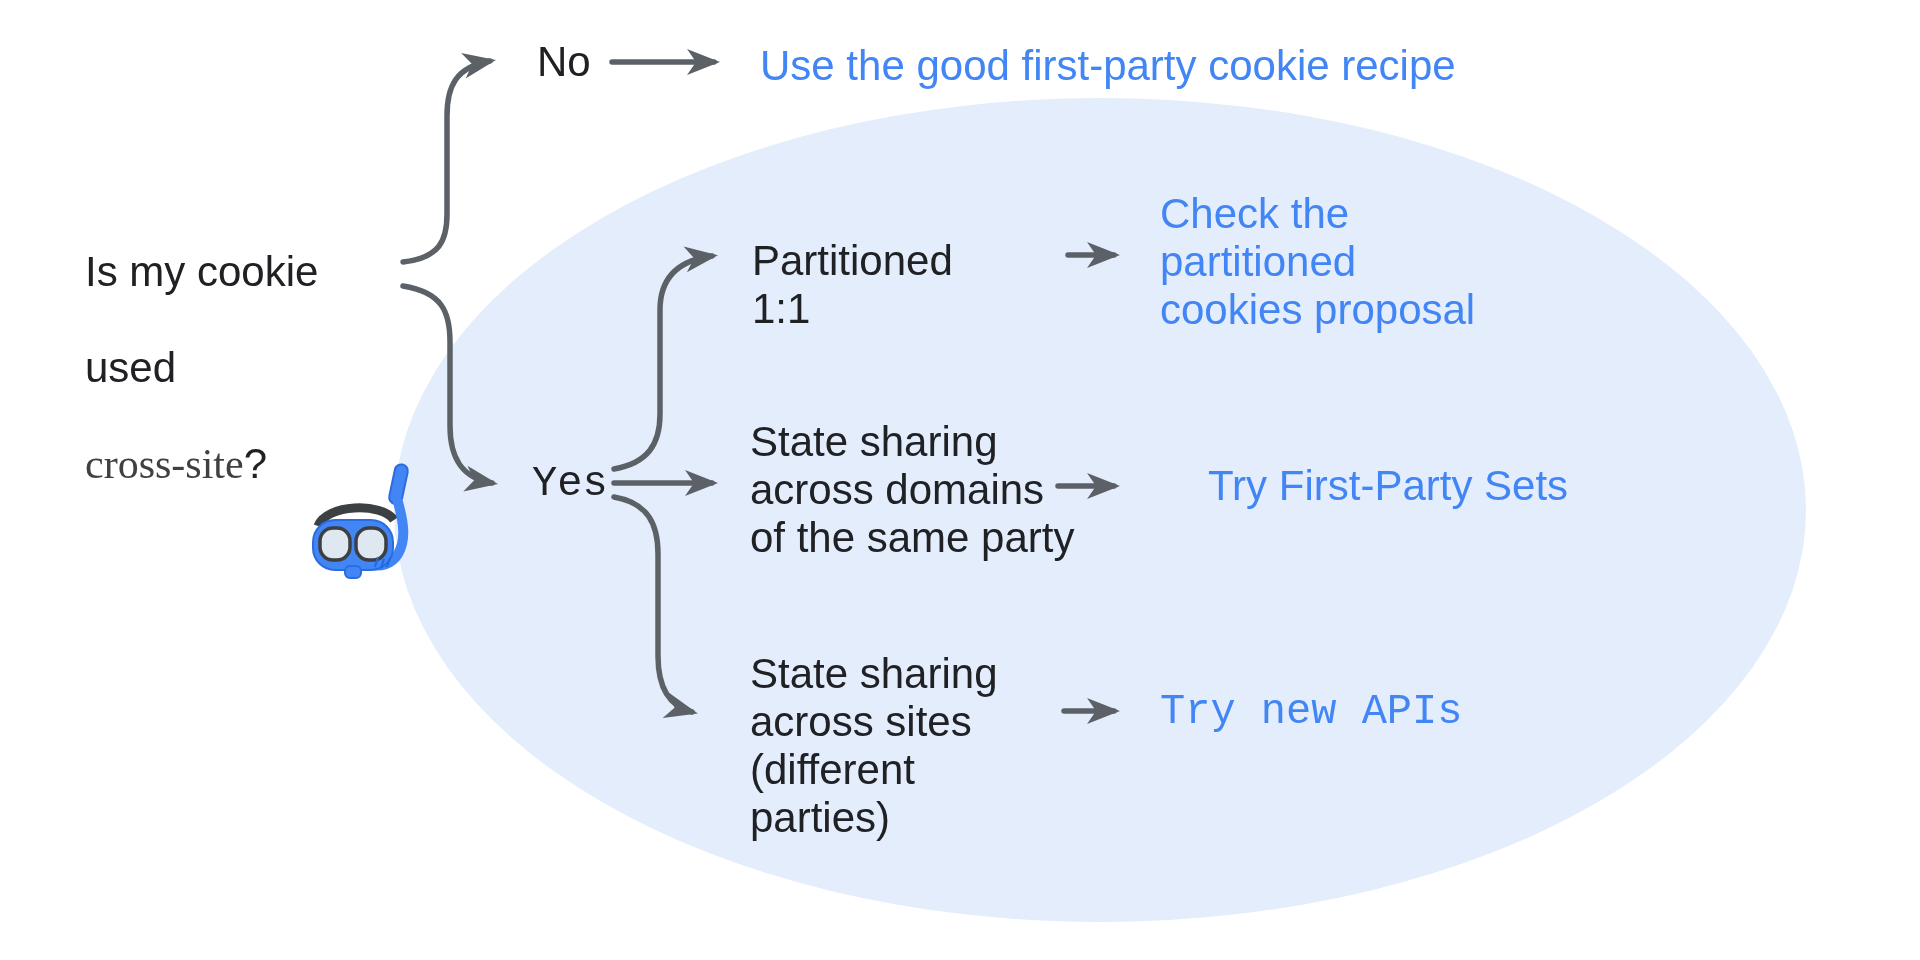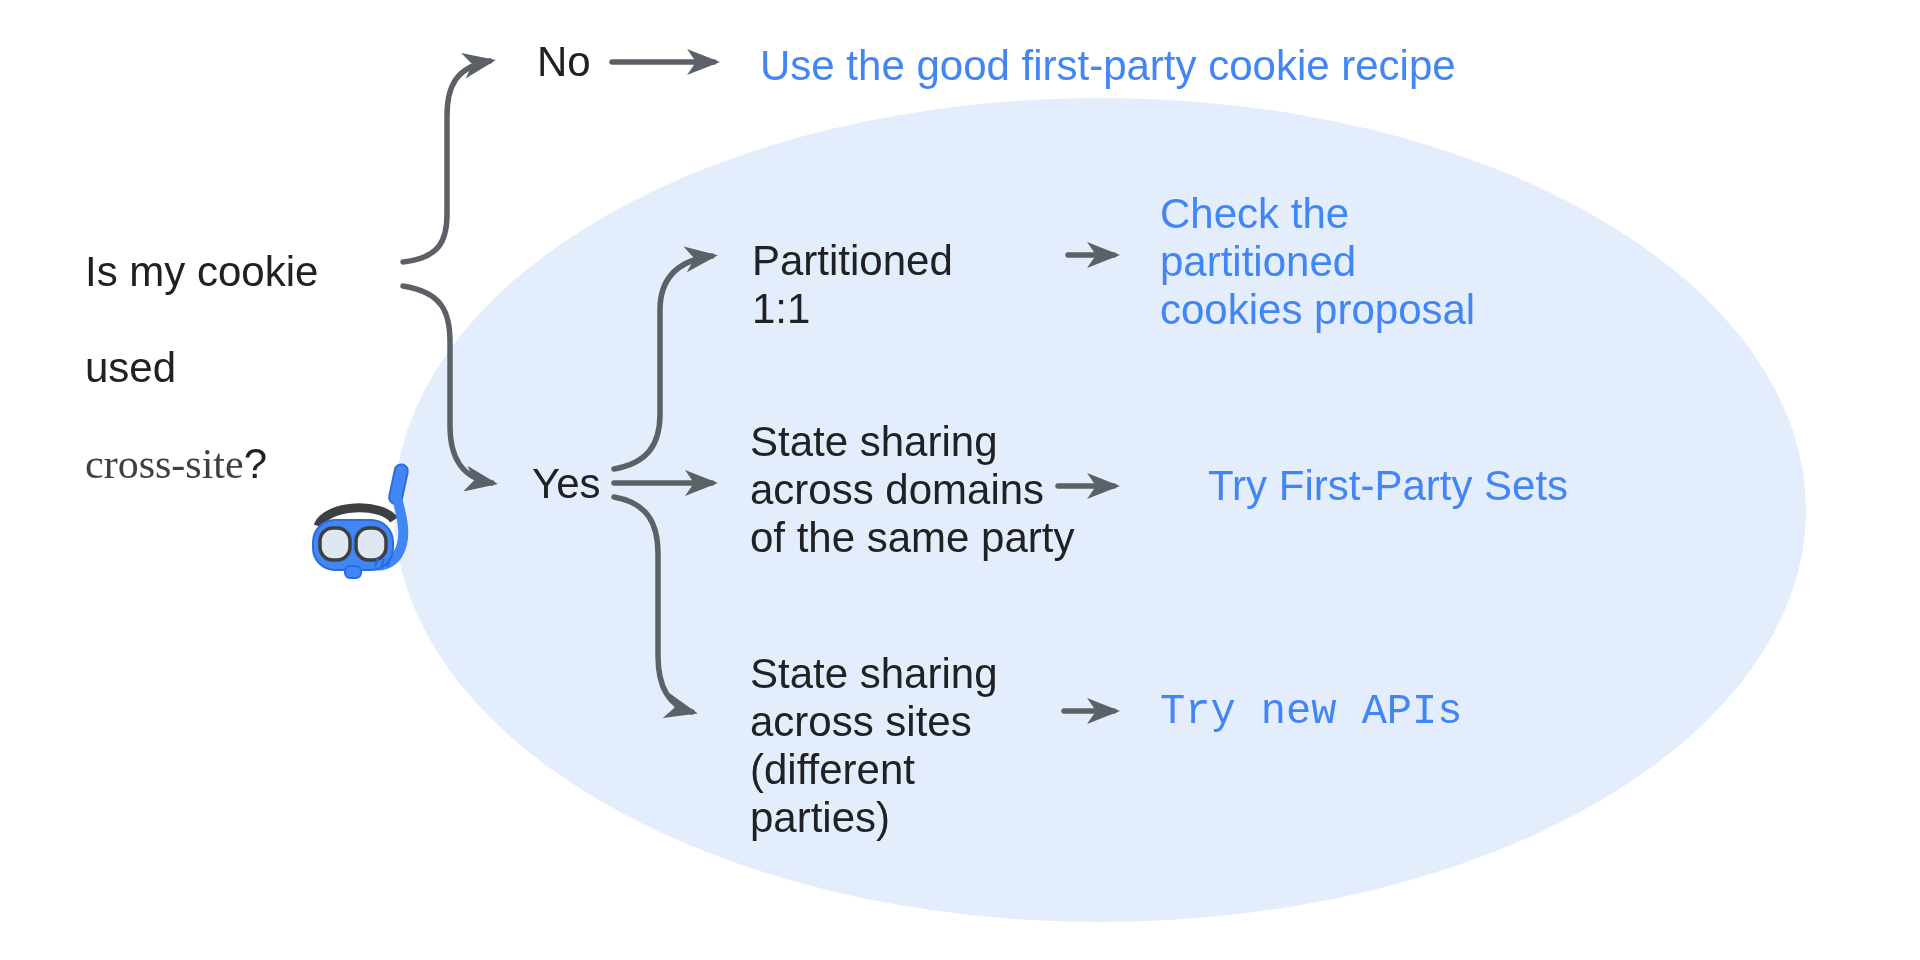--- a/index.html
+++ b/index.html
@@ -11,21 +11,21 @@
   .node{
     position:absolute;font-size:42px;line-height:48px;letter-spacing:0;
     white-space:pre-line;color:#202124;
   }
   .link{color:#4285F4;cursor:pointer;}
   .blue{color:#404040;font-family:Liberation Serif, serif;}
   
   .p-question{left:85px;top:200px;}
   .p-no{left:537px;top:38px;}
   .p-recipe{left:760px;top:42px;}
-  .p-yes{left:532px;top:460px;}
+  .p-yes{left:532px;top:460px;font-family:Liberation Mono, monospace;}
   .p-partitioned{left:752px;top:237px;}
   .p-check{left:1160px;top:190px;}
   .p-domains{left:750px;top:418px;}
   .p-fps{left:1160px;top:462px;margin-left:48px;}
   .p-sites{left:750px;top:650px;}
   .p-apis{left:1160px;top:688px;font-family:Liberation Mono, monospace;}
   .p-mask{position:absolute;left:312px;top:462px;width:100px;height:124px;}
 </style>
 </head>
 <body>

